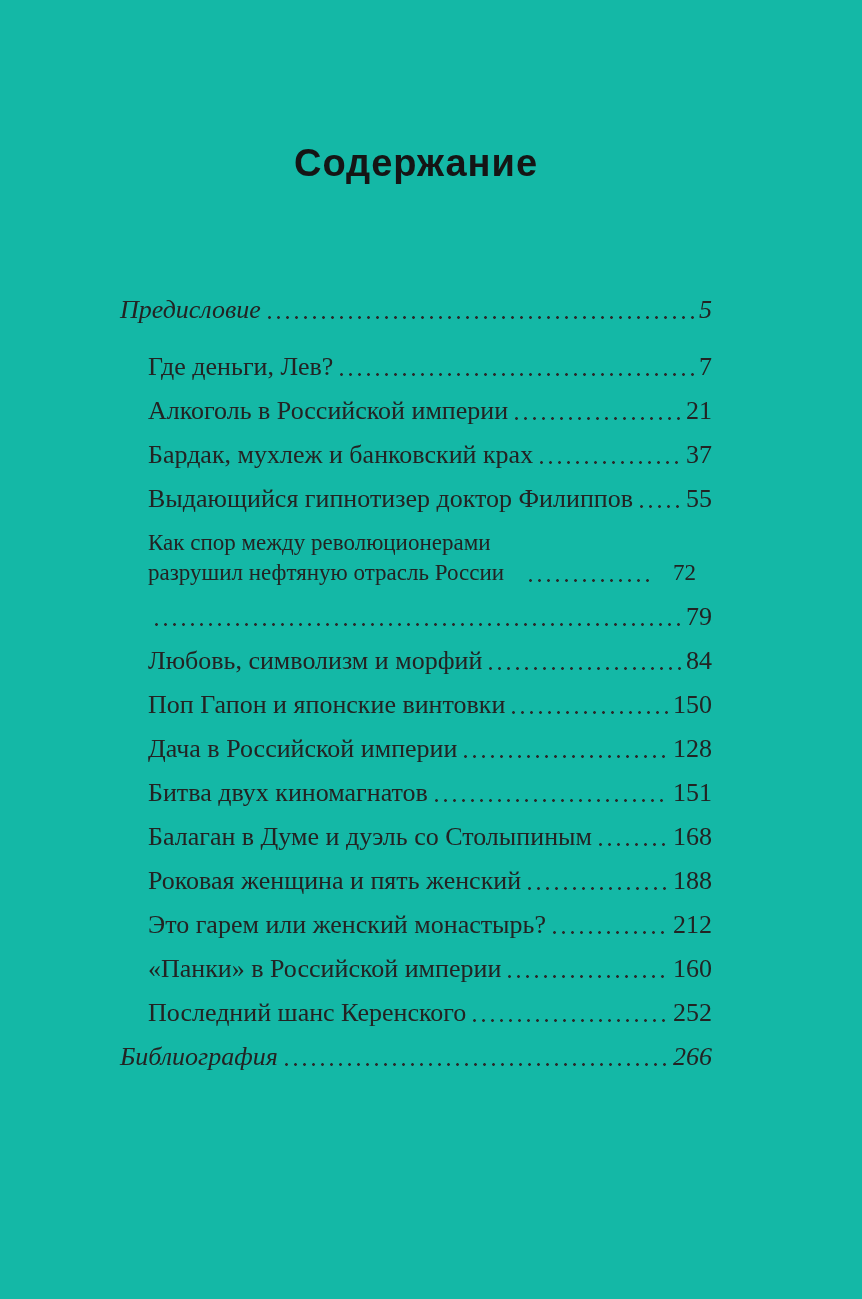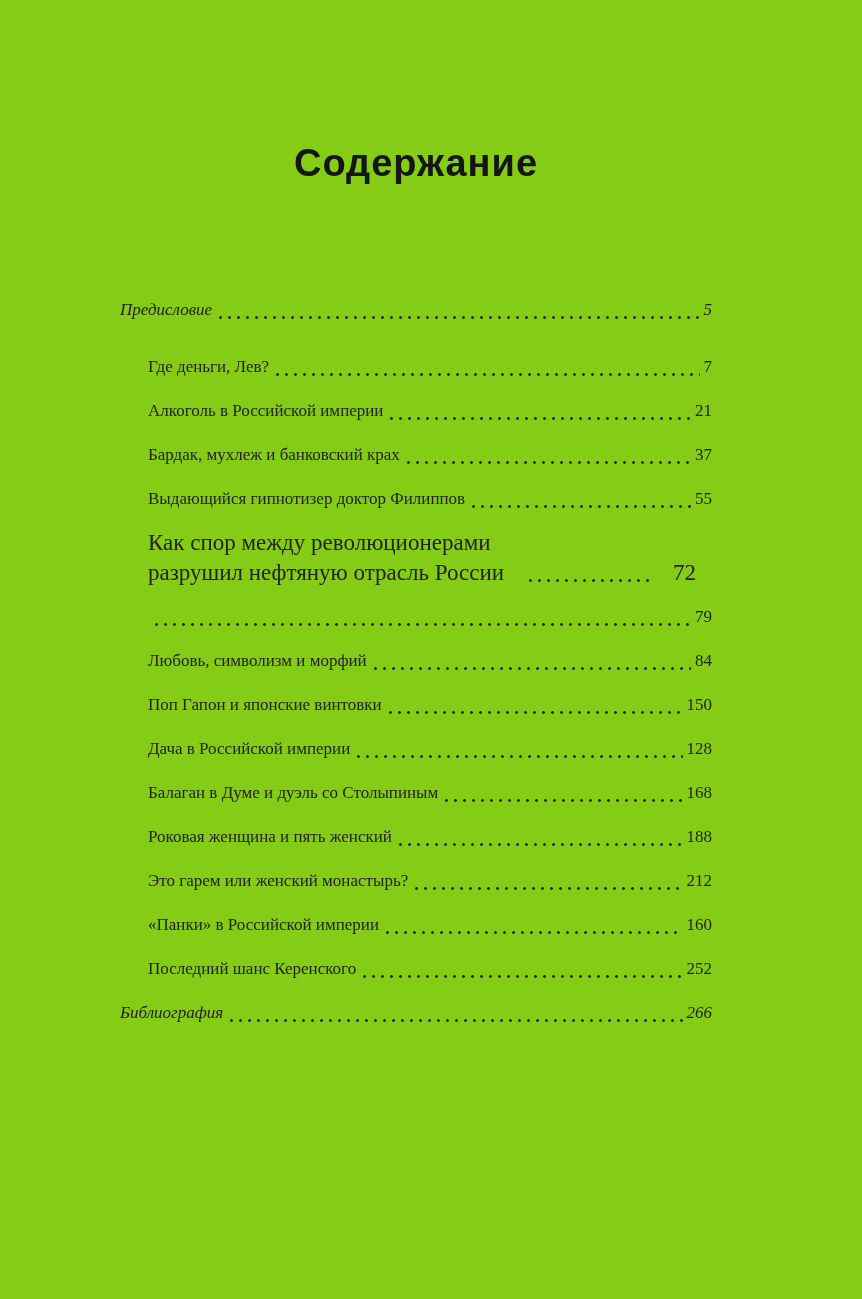--- a/index.html
+++ b/index.html
@@ -4,21 +4,21 @@
 <style>
   html, body {
     margin: 0;
     padding: 0;
     background: #ffffff;
   }
   .page {
     position: relative;
     width: 862px;
     height: 1299px;
-    background: #84cc16;
+    background: #14b8a6;
     overflow: hidden;
     font-family: "Liberation Serif", serif;
     color: #232323;
   }
   .content {
     box-sizing: content-box;
     width: 592px;
     padding: 143px 150px 0 120px;
   }
   .title {
@@ -27,21 +27,21 @@
     font-size: 38px;
     line-height: 1.1;
     letter-spacing: 1px;
     text-align: center;
     color: #151515;
     margin: 0 0 110px 0;
   }
   .entry {
     display: flex;
     align-items: flex-end;
-    font-size: 17px;
+    font-size: 26px;
     line-height: 30px;
     margin: 0 0 14px 0;
   }
   .entry .label {
     flex: 0 0 auto;
     max-width: 500px;
   }
   .entry.chapter,
   .entry-multi {
     padding-left: 28px;
@@ -139,20 +139,25 @@
       <span class="dots"></span>
       <span class="num">150</span>
     </div>
 
     <div class="entry chapter">
       <span class="label">Дача в Российской империи</span>
       <span class="dots"></span>
       <span class="num">128</span>
     </div>
 
+    <div class="entry chapter">
+      <span class="label">Битва двух киномагнатов</span>
+      <span class="dots"></span>
+      <span class="num">151</span>
+    </div>
 
     <div class="entry chapter">
       <span class="label">Балаган в Думе и дуэль со Столыпиным</span>
       <span class="dots"></span>
       <span class="num">168</span>
     </div>
 
     <div class="entry chapter">
       <span class="label">Роковая женщина и пять женский</span>
       <span class="dots"></span>

